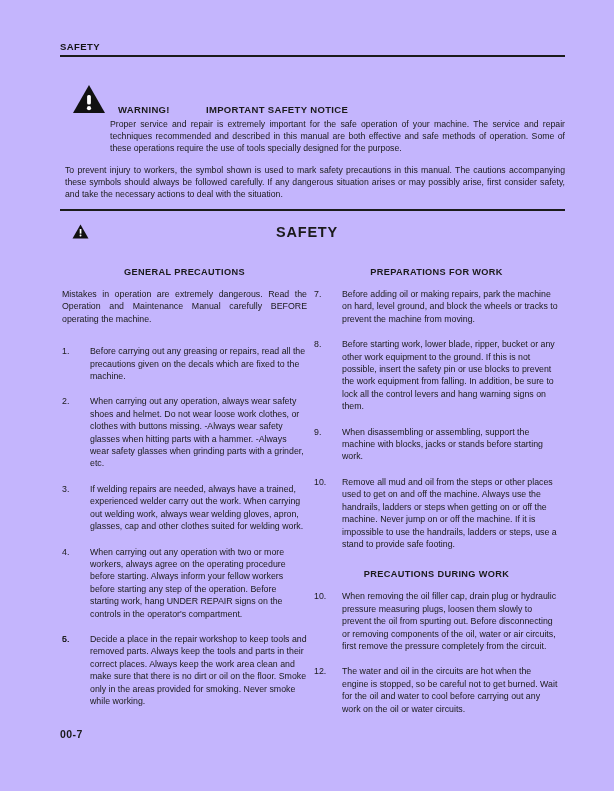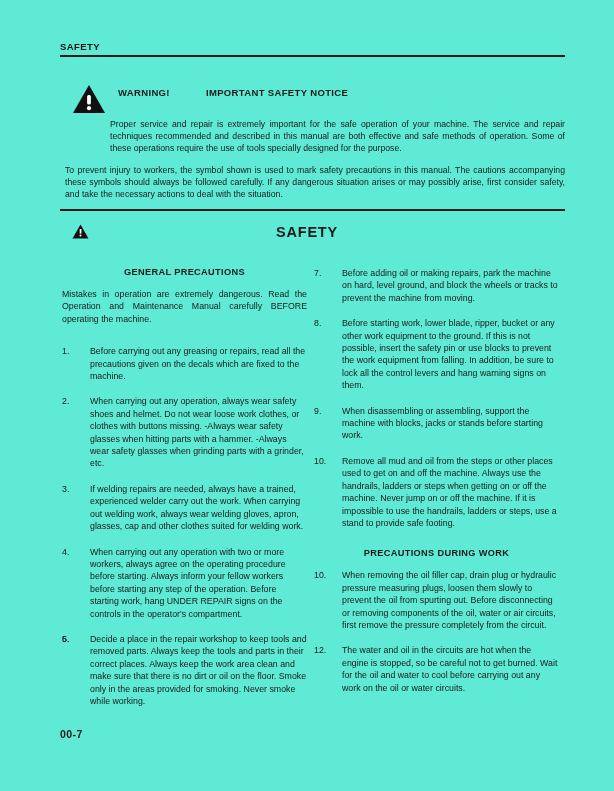--- a/index.html
+++ b/index.html
@@ -4,21 +4,21 @@
 <style>
   html, body {
     margin: 0;
     padding: 0;
     background: #ffffff;
   }
   .page {
     position: relative;
     width: 614px;
     height: 791px;
-    background: #5eead4;
+    background: #c4b5fd;
     font-family: "Liberation Sans", sans-serif;
     color: #1a1a1a;
     overflow: hidden;
   }
 
   
   .running-head {
     position: absolute;
     left: 60px;
     top: 41px;
@@ -56,21 +56,21 @@
   .warn-icon {
     position: absolute;
     left: 12px;
     top: 2px;
     width: 34px;
     height: 30px;
   }
   .warn-title {
     position: absolute;
     left: 58px;
-    top: 5px;
+    top: 22px;
     font-size: 9.5px;
     font-weight: bold;
     letter-spacing: 0.35px;
   }
   .warn-title .spacer {
     display: inline-block;
     width: 36px;
   }
   .warn-para {
     position: absolute;
@@ -229,20 +229,21 @@
       <span class="num">5.</span>
     </div>
 
     <div class="item">
       <span class="num">6.</span>
       <span class="body">Decide a place in the repair workshop to keep tools and removed parts. Always keep the tools and parts in their correct places. Always keep the work area clean and make sure that there is no dirt or oil on the floor. Smoke only in the areas provided for smoking. Never smoke while working.</span>
     </div>
   </div>
 
   <div class="col col-right">
+    <div class="sec-title">PREPARATIONS FOR WORK</div>
 
     <div class="item">
       <span class="num">7.</span>
       <span class="body">Before adding oil or making repairs, park the machine on hard, level ground, and block the wheels or tracks to prevent the machine from moving.</span>
     </div>
 
     <div class="item">
       <span class="num">8.</span>
       <span class="body">Before starting work, lower blade, ripper, bucket or any other work equipment to the ground. If this is not possible, insert the safety pin or use blocks to prevent the work equipment from falling. In addition, be sure to lock all the control levers and hang warning signs on them.</span>
     </div>

